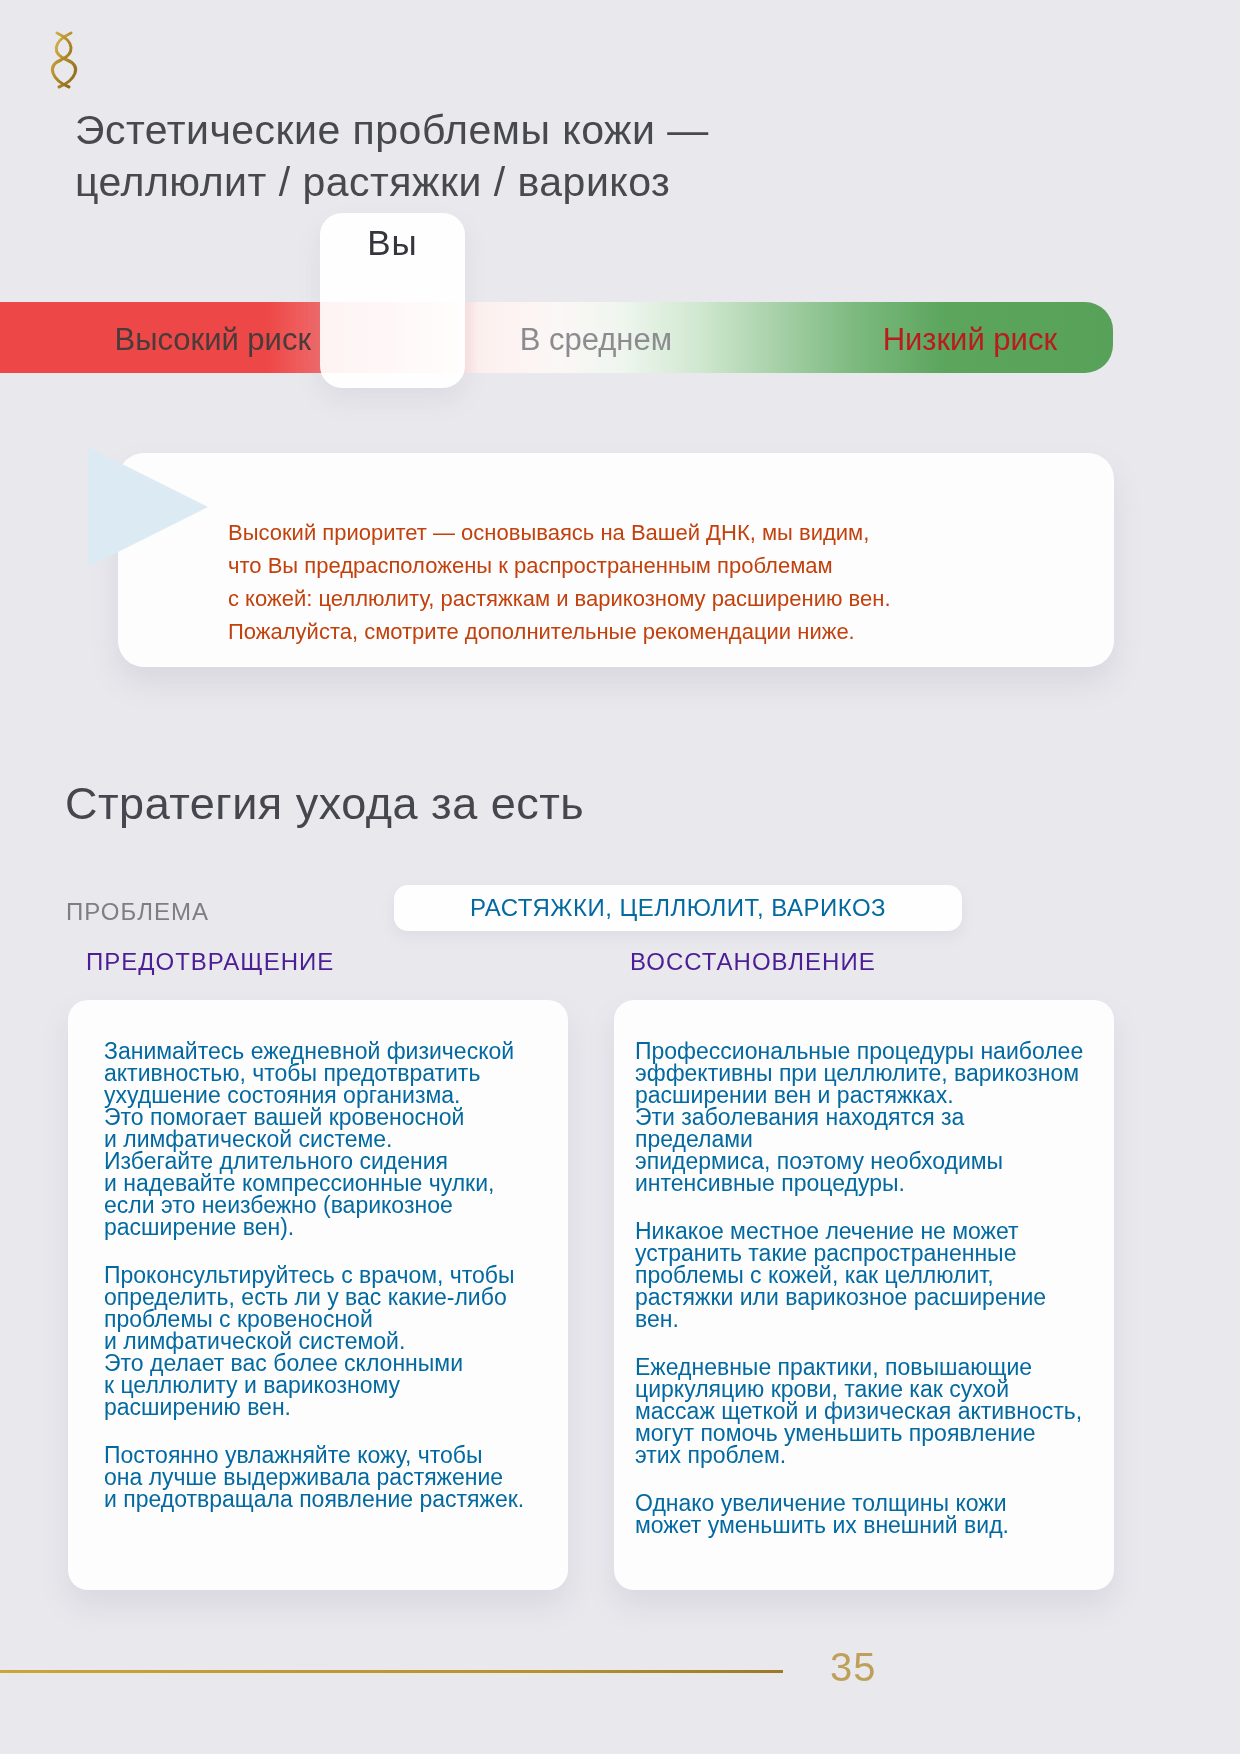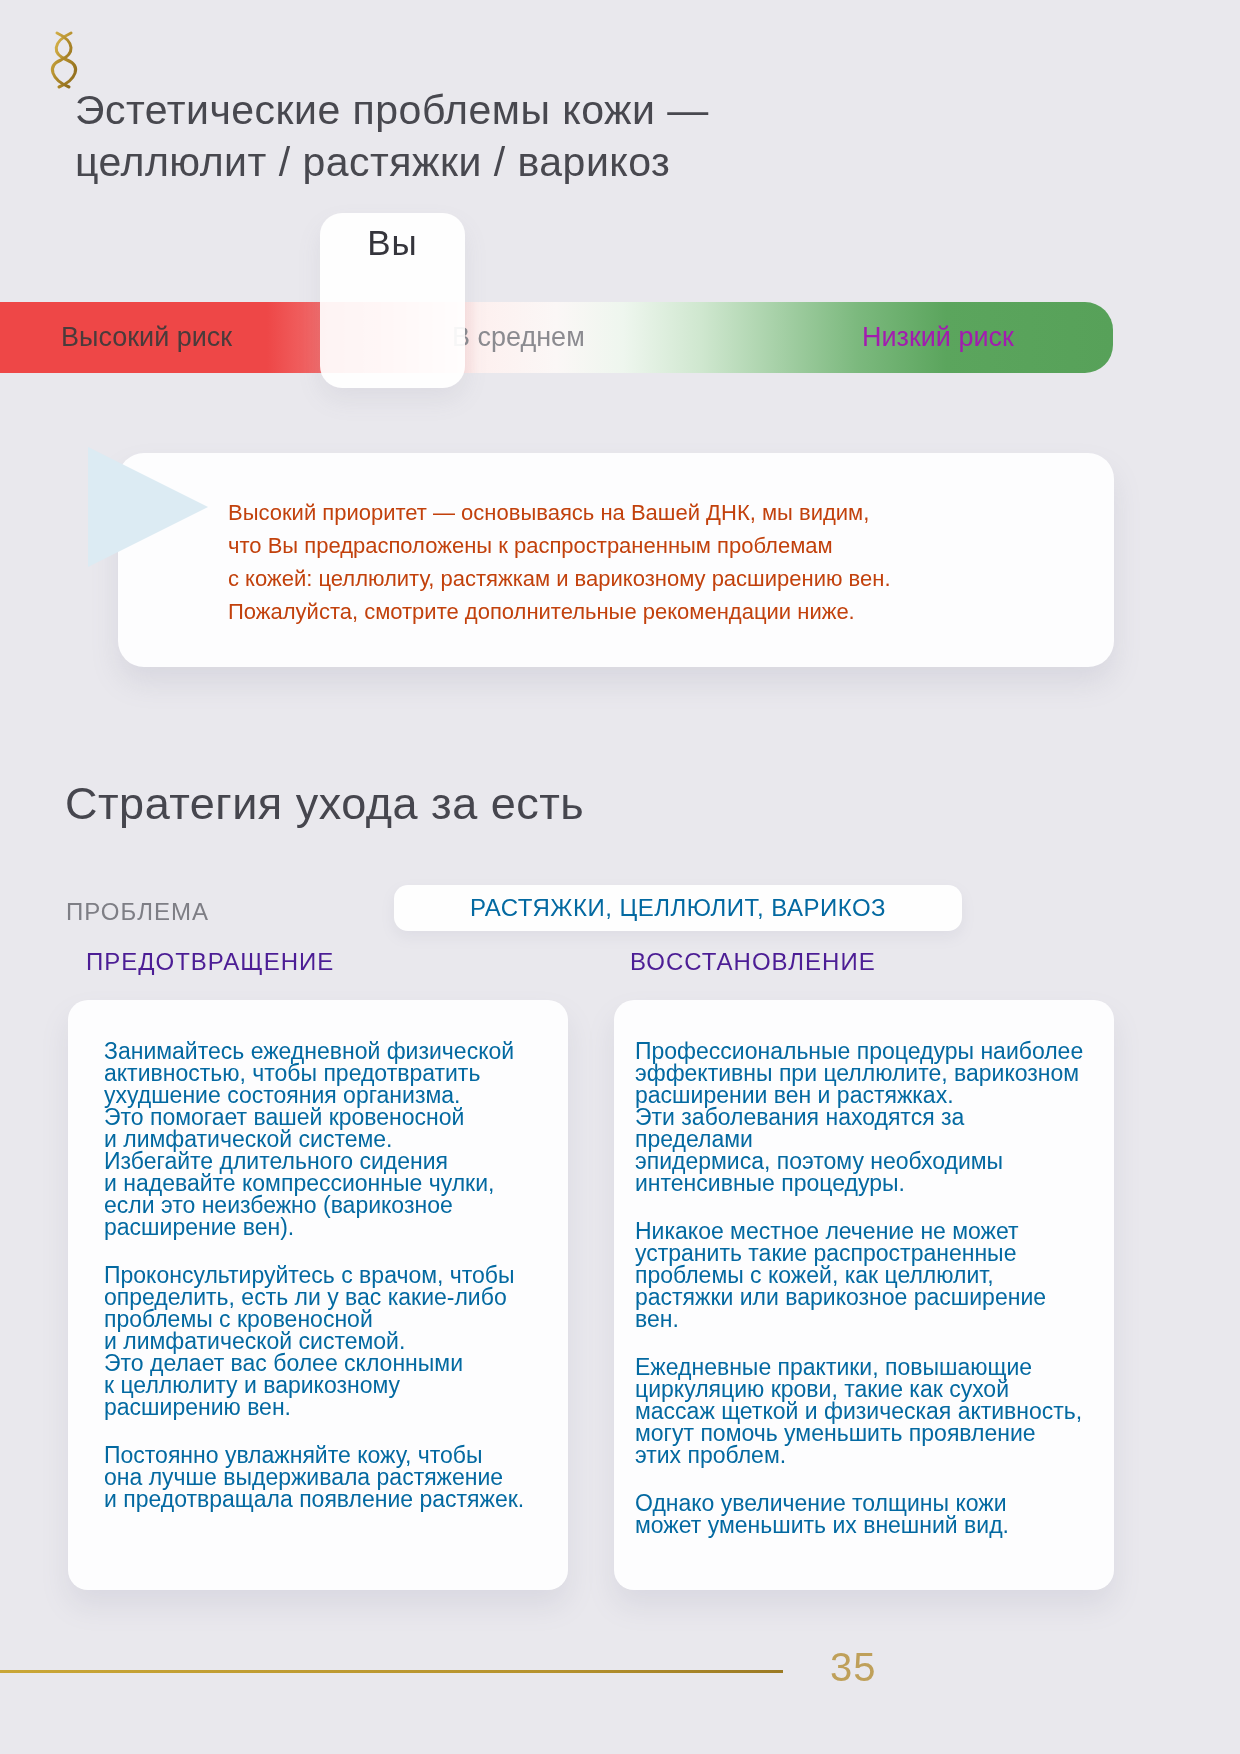--- a/index.html
+++ b/index.html
@@ -1,43 +1,43 @@
 <!DOCTYPE html>
 <html><head>
 <meta charset="utf-8">
 <style>
   html,body{margin:0;padding:0;background:#e9e8ed;}
   .page{
     position:relative;width:1240px;height:1754px;background:#e9e8ed;overflow:hidden;
     font-family:"Liberation Sans",sans-serif;
   }
-  .pre{white-space:pre-line;}
+  .pre{white-space:pre-line;margin-top:20px;}
 
   
   .logo{position:absolute;left:46px;top:30px;width:36px;height:60px;}
 
   
   .main-title{
     position:absolute;left:75px;top:84px;width:900px;
     font-size:41px;line-height:52px;font-weight:200;color:#48484f;letter-spacing:0.5px;
   }
 
   
   .risk-bar{
     position:absolute;left:0;top:302px;width:1113px;height:71px;
     border-radius:0 28px 28px 0;z-index:1;
     background:linear-gradient(90deg,
       #ee4747 0%, #ee4747 24%, #f49090 34%, #fdf0ef 43%,
       #fbf7f6 50%, #eef6ee 56%, #cfe7cf 63%, #7cb97e 77%,
       #5ba55d 85%, #57a159 100%);
   }
-  .risk-label{position:absolute;top:322px;z-index:1;font-size:27px;font-weight:400;text-align:left;}
+  .risk-label{position:absolute;top:322px;z-index:1;font-size:31px;font-weight:400;text-align:right;}
   .risk-label.high{left:61px;width:250px;color:#4a3b3b;}
   .risk-label.medium{left:452px;width:220px;color:#8b8b90;}
-  .risk-label.low{left:862px;width:195px;color:#a21caf;}
+  .risk-label.low{left:862px;width:195px;color:#b91c1c;}
 
   .you-card{
     position:absolute;left:320px;top:213px;width:145px;height:175px;z-index:2;
     border-radius:22px;background:rgba(255,255,255,0.92);
     box-shadow:0 12px 24px rgba(120,120,140,0.10);
     display:flex;justify-content:center;align-items:flex-start;
   }
   .you-card .you-label{
     margin-top:10px;font-size:35px;font-weight:200;color:#35353c;letter-spacing:1px;
   }

